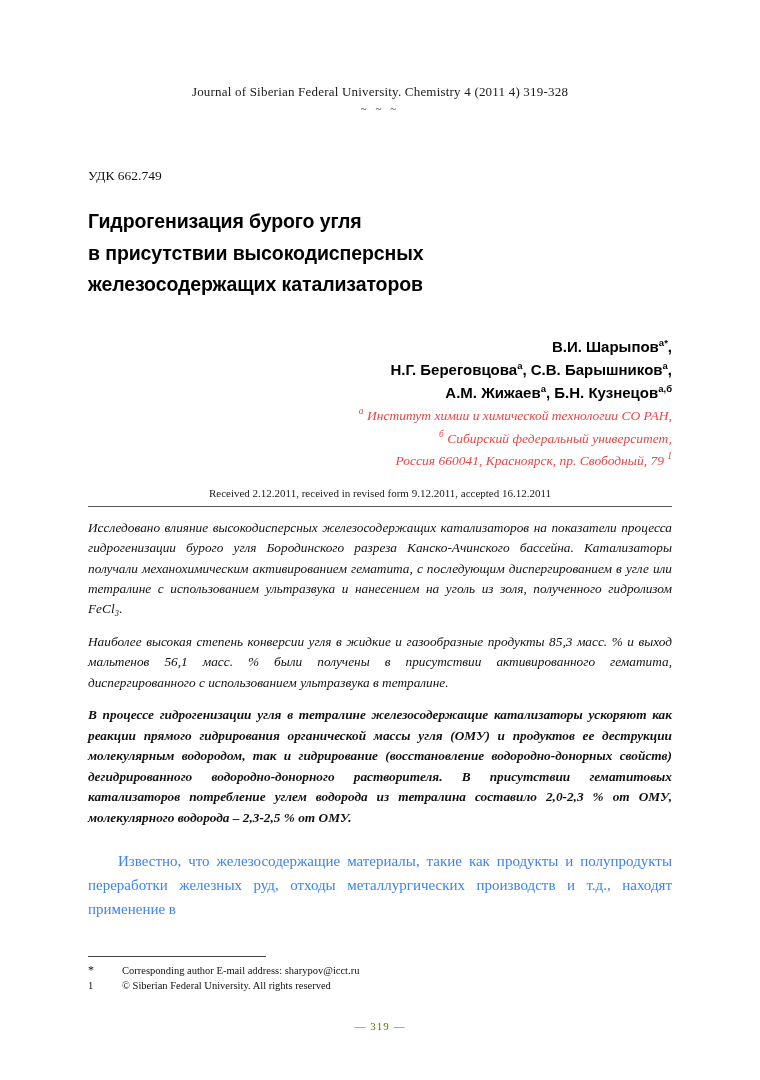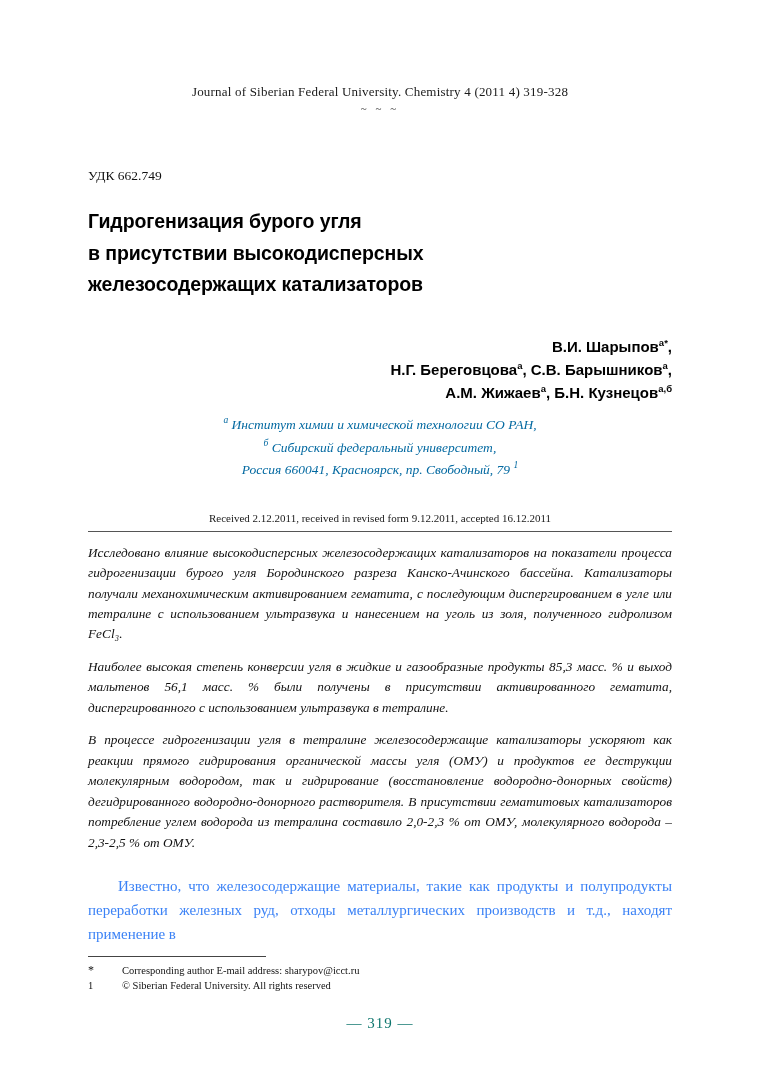--- a/index.html
+++ b/index.html
@@ -55,48 +55,47 @@
     margin-top: 34px;
     text-align: right;
     font-family: "Liberation Sans", sans-serif;
     font-weight: bold;
     font-size: 15px;
     line-height: 1.55;
     color: #000;
   }
   .authors sup { font-size: 9.5px; font-weight: bold; }
   .affiliations {
-    margin-top: 9px;
-    text-align: center;
+    text-align: right;
     font-style: italic;
     font-size: 13.5px;
     line-height: 1.62;
-    color: #0369a1;
+    color: #ef4444;
   }
   .affiliations sup { font-size: 9.5px; font-style: italic; }
   .received {
-    margin-top: 31px;
+    margin-top: 15px;
     text-align: center;
     font-size: 11px;
     color: #1a1a1a;
   }
   .rule {
     border: none;
     border-top: 1px solid #555;
     margin: 7px 0 11px 0;
   }
   .abstract p {
     margin: 0 0 12px 0;
     font-style: italic;
     font-size: 13.3px;
     line-height: 1.54;
     text-align: justify;
     color: #111;
   }
-  .abstract p.last { margin-bottom: 12px; }
+  .abstract p.last { margin-bottom: 12px; font-weight: bold; }
   .keywords {
     margin-top: 16px;
     font-style: italic;
     font-size: 13.3px;
     line-height: 1.54;
     text-align: justify;
     color: #111;
   }
   .body-text {
     margin-top: 22px;
@@ -130,22 +129,22 @@
     flex: 0 0 34px;
     font-size: 10.5px;
   }
   .footnote .mark.star { font-size: 12px; line-height: 1.2; }
   .page-number {
     position: absolute;
     left: 0;
     right: 0;
     bottom: 48px;
     text-align: center;
-    font-size: 15px;
-    color: #0f766e;
+    font-size: 11px;
+    color: #4d7c0f;
     letter-spacing: 1px;
   }
 </style>
 </head>
 <body>
 
 <div class="page">
 
   <div class="journal-header">Journal of  Siberian Federal University.  Chemistry 4 (2011 4) 319-328</div>
   <div class="tilde-row">~ ~ ~</div>

